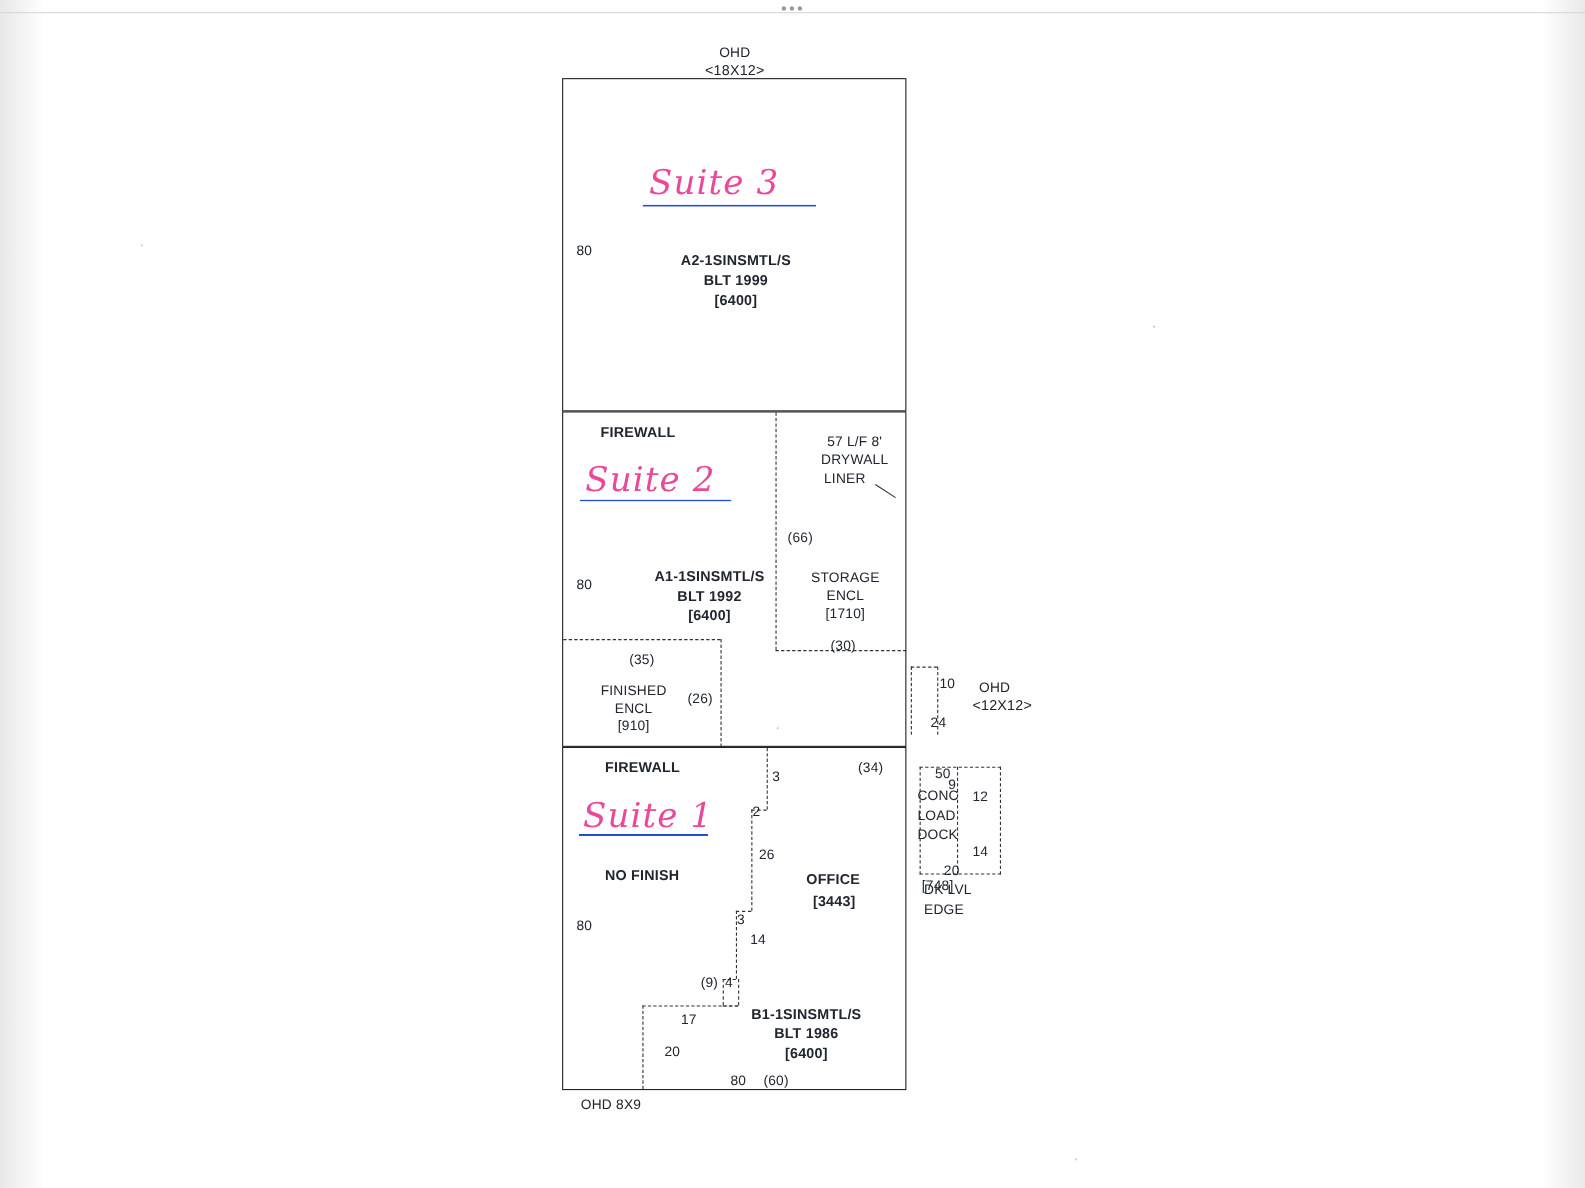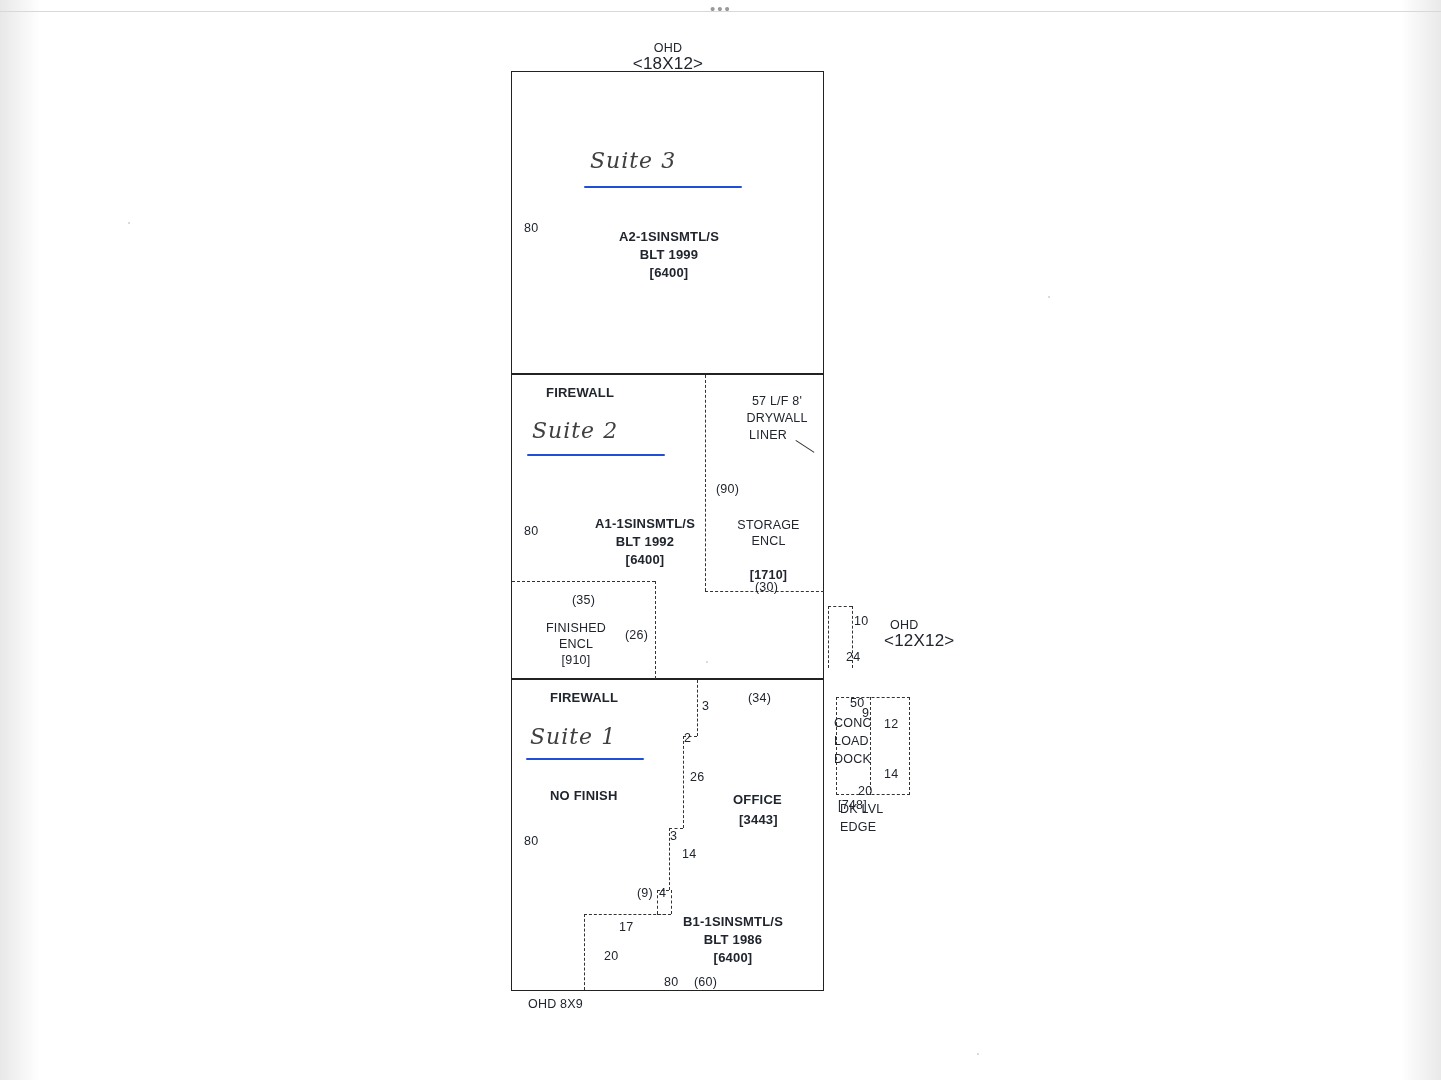--- a/index.html
+++ b/index.html
@@ -75,28 +75,28 @@
   .lbl {
     position: absolute;
     font-size: 12.5px;
     color: #20252e;
     white-space: pre;
     line-height: 14.5px;
     letter-spacing: 0.2px;
   }
   .lbl.bold { font-weight: bold; font-size: 13px; }
   .lbl.center { text-align: center; }
-  .lbl.tiny { font-size: 17px; }
+  .lbl.tiny { font-size: 13px; }
 
   
   .hand {
     position: absolute;
     font-family: "DejaVu Serif", serif;
-    color: #404040;
-    font-size: 22px;
+    color: #ec4899;
+    font-size: 31px;
     font-style: italic;
     letter-spacing: 1px;
     white-space: pre;
   }
   .hand-underline {
     position: absolute;
     height: 0;
     border-top: 2.2px solid #1f4fd8;
     border-radius: 2px;
   }
@@ -154,24 +154,24 @@
   <div class="lbl bold center" style="left:560px; top:553px; width:170px;">[6400]</div>
 
   <div class="dash-v" style="left:705px; top:375px; height:216px;"></div>
   <div class="dash-h" style="left:705px; top:591px; width:119px;"></div>
 
   <div class="lbl center" style="left:722px; top:394px; width:110px;">57 L/F 8'</div>
   <div class="lbl center" style="left:722px; top:411px; width:110px;">DRYWALL</div>
   <div class="lbl center" style="left:718px; top:428px; width:100px;">LINER</div>
   <div class="leader" style="left:796px; top:440px; width:22px; transform: rotate(33deg);"></div>
 
-  <div class="lbl" style="left:716px; top:482px;">(90)</div>
+  <div class="lbl" style="left:716px; top:482px;">(66)</div>
   <div class="lbl center" style="left:716px; top:518px; width:105px;">STORAGE</div>
   <div class="lbl center" style="left:716px; top:534px; width:105px;">ENCL</div>
-  <div class="lbl center" style="left:716px; top:568px; width:105px;font-weight:bold;">[1710]</div>
+  <div class="lbl center" style="left:716px; top:551px; width:105px;">[1710]</div>
   <div class="lbl" style="left:755px; top:580px;">(30)</div>
 
   <div class="dash-h" style="left:512px; top:581px; width:143px;"></div>
   <div class="dash-v" style="left:655px; top:581px; height:98px;"></div>
 
   <div class="lbl" style="left:572px; top:593px;">(35)</div>
   <div class="lbl center" style="left:531px; top:621px; width:90px;">FINISHED</div>
   <div class="lbl center" style="left:531px; top:637px; width:90px;">ENCL</div>
   <div class="lbl center" style="left:531px; top:653px; width:90px;">[910]</div>
   <div class="lbl" style="left:625px; top:628px;">(26)</div>
@@ -214,21 +214,21 @@
   <div class="dash-v" style="left:683px; top:736px; height:92px;"></div>
   <div class="dash-h" style="left:669px; top:828px; width:14px;"></div>
   <div class="dash-v" style="left:669px; top:828px; height:62px;"></div>
   <div class="dash-h" style="left:657px; top:890px; width:12px;"></div>
   <div class="dash-v" style="left:657px; top:890px; height:24px;"></div>
   <div class="dash-h" style="left:657px; top:914px; width:14px;"></div>
   <div class="dash-v" style="left:671px; top:890px; height:24px;"></div>
   <div class="dash-h" style="left:584px; top:914px; width:87px;"></div>
   <div class="dash-v" style="left:584px; top:914px; height:76px;"></div>
 
-  <div class="lbl" style="left:748px; top:691px;">(34)</div>
+  <div class="lbl" style="left:780px; top:691px;">(34)</div>
   <div class="lbl" style="left:702px; top:699px;">3</div>
   <div class="lbl" style="left:684px; top:731px;">2</div>
   <div class="lbl" style="left:690px; top:770px;">26</div>
   <div class="lbl" style="left:670px; top:829px;">3</div>
   <div class="lbl" style="left:682px; top:847px;">14</div>
   <div class="lbl" style="left:637px; top:886px;">(9)</div>
   <div class="lbl" style="left:659px; top:886px;">4</div>
   <div class="lbl" style="left:619px; top:920px;">17</div>
   <div class="lbl" style="left:604px; top:949px;">20</div>
 

